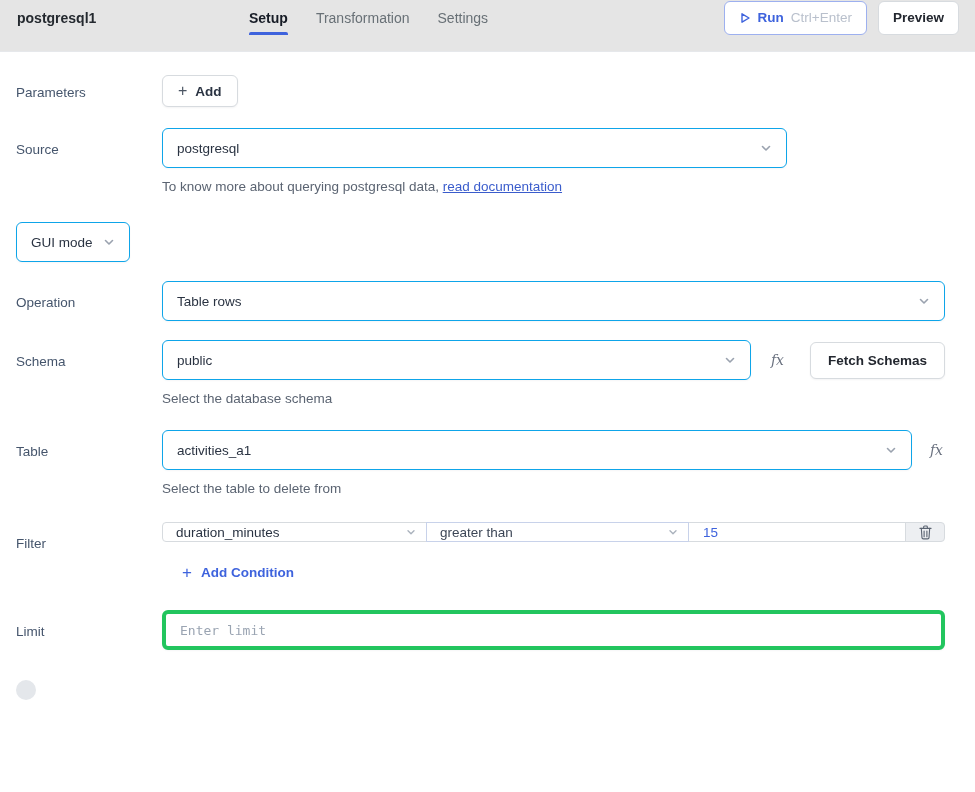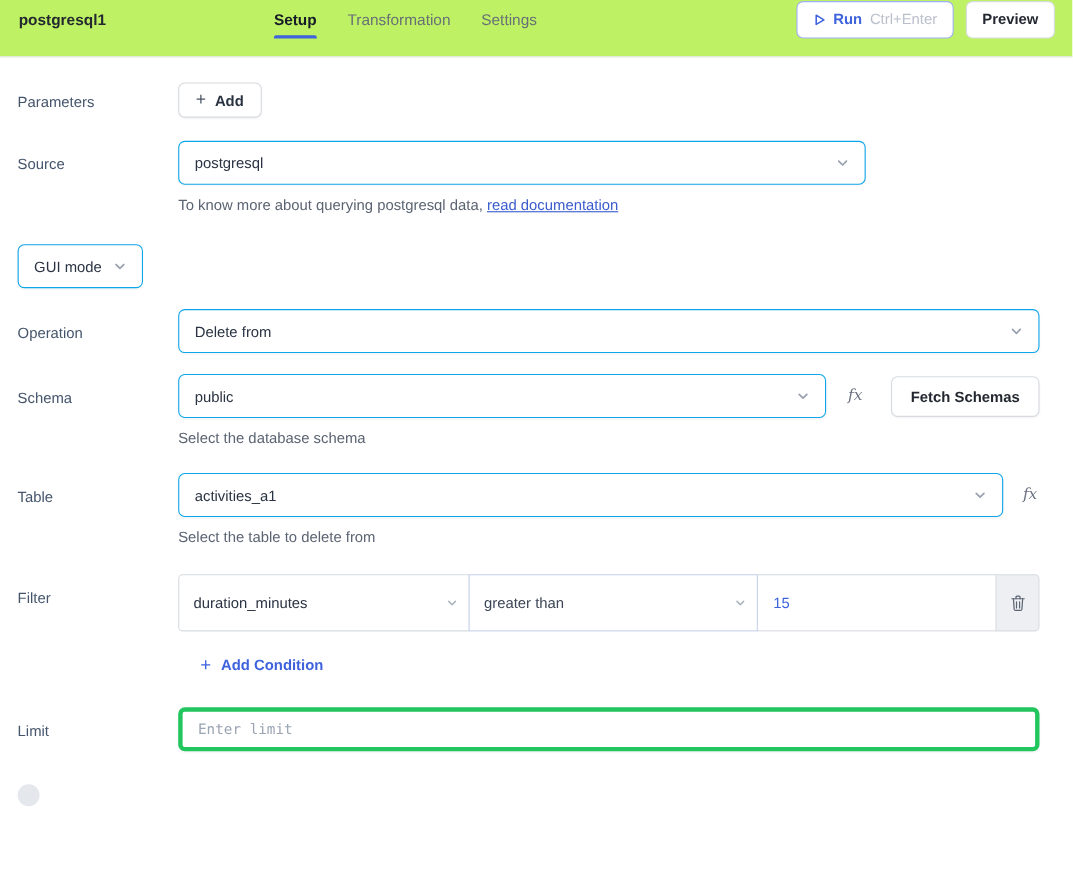--- a/index.html
+++ b/index.html
@@ -1,19 +1,19 @@
 <!DOCTYPE html>
 <html><head>
 <meta charset="utf-8">
 <style>
   * { margin:0; padding:0; box-sizing:border-box; }
   html,body { width:975px; height:792px; background:#ffffff; font-family:"Liberation Sans", sans-serif; color:#1f2733; overflow:hidden; }
 
   
-  .header { height:52px; display:flex; align-items:stretch; border-bottom:1px solid #e6e8eb; padding:0 16px 16px 17px; background:#bef264; }
+  .header { height:52px; display:flex; align-items:stretch; border-bottom:1px solid #e6e8eb; padding:0 16px 16px 17px; background:#e5e5e5; }
   .hdr-title { display:flex; align-items:center; width:190px; flex:none; font-size:14px; font-weight:700; color:#24292f; }
   .tabs { display:flex; align-items:stretch; gap:28px; margin-left:42px; }
   .tab { display:flex; align-items:center; position:relative; font-size:14px; color:#687076; cursor:pointer; }
   .tab.active { color:#171c26; font-weight:700; }
   .tab.active::after { content:""; position:absolute; left:0; right:0; bottom:0; height:3px; background:#3e63dd; border-radius:2px 2px 0 0; }
   .hdr-actions { margin-left:auto; display:flex; align-items:center; gap:11px; }
   .btn { display:inline-flex; align-items:center; justify-content:center; height:34px; padding:0 14px; border-radius:6px; background:#fff; border:1px solid #d7dbdf; font-size:13.5px; font-weight:600; color:#23272f; cursor:pointer; gap:7px; font-family:inherit; }
   .btn-run { border:1px solid #9db0ef; color:#3e63dd; }
   .run-shortcut { color:#b9c0cc; font-weight:400; }
 
@@ -30,21 +30,21 @@
   .helper a { color:#3a5ccc; text-decoration:underline; cursor:pointer; }
 
   .add-btn { display:inline-flex; align-items:center; gap:8px; height:32px; padding:0 15px; border:1px solid #d7dbdf; border-radius:6px; background:#fff; font-size:13.5px; font-weight:600; color:#2a3342; box-shadow:0 1px 2px rgba(16,24,40,.05); cursor:pointer; font-family:inherit; }
   .plus { font-size:16px; font-weight:400; color:#4b5563; line-height:1; }
 
   .fx { flex:none; font-family:"DejaVu Serif", serif; font-style:italic; font-size:14px; color:#6b7280; cursor:pointer; }
   .fetch-btn { flex:none; height:37px; padding:0 17px; border:1px solid #d7dbdf; border-radius:6px; background:#fff; font-size:13.5px; font-weight:600; color:#23272f; box-shadow:0 1px 2px rgba(16,24,40,.05); cursor:pointer; font-family:inherit; }
 
   
   .filter-row { display:flex; align-items:stretch; }
-  .f-box { position:relative; display:flex; align-items:center; height:52px; border:1px solid #d7dbdf; background:#fff; font-size:13.5px; padding:0 28px 0 13px; cursor:pointer; }
+  .f-box { position:relative; display:flex; align-items:center; height:20px; border:1px solid #d7dbdf; background:#fff; font-size:13.5px; padding:0 28px 0 13px; cursor:pointer; }
   .f-col { width:265px; flex:none; border-radius:4px 0 0 4px; color:#2a3342; }
   .f-op { width:263px; flex:none; margin-left:-1px; border-color:#c8d2ea; color:#3c4656; z-index:1; }
   .f-val { flex:1 1 auto; margin-left:-1px; color:#3e63dd; padding-left:14px; }
   .f-chev { position:absolute; right:9px; top:50%; transform:translateY(-50%); display:flex; }
   .trash-btn { flex:none; width:40px; margin-left:-1px; display:flex; align-items:center; justify-content:center; background:#edeff2; border:1px solid #d7dbdf; border-radius:0 4px 4px 0; cursor:pointer; }
 
   .add-cond { margin-top:22px; margin-left:20px; display:inline-flex; align-items:center; gap:9px; color:#3e63dd; font-size:13.5px; font-weight:700; cursor:pointer; }
   .add-cond .plus { color:#3e63dd; font-size:17px; font-weight:400; }
 
   .limit-input { width:100%; height:40px; border:4px solid #22c55e; border-radius:6px; padding:0 14px; font-family:"DejaVu Sans Mono", monospace; font-size:13px; color:#2a3342; background:#fff; box-shadow:0 1px 2px rgba(16,24,40,.04); outline:none; }
@@ -137,21 +137,21 @@
             </svg>
         </span>
       </div>
     </div>
   </div>
 
   <div class="form-row mb-op">
     <div class="row-label">Operation</div>
     <div class="row-field">
       <div class="select">
-        <span>Delete from</span>
+        <span>Table rows</span>
         <span class="chev">
           <svg width="14" height="14" viewBox="0 0 14 14" fill="none" stroke="#9aa2af" stroke-width="1.6" stroke-linecap="round" stroke-linejoin="round">
               <path d="M3.5 5.5 L7 9 L10.5 5.5"></path>
             </svg>
         </span>
       </div>
     </div>
   </div>
 
   <div class="form-row mb-schema">

